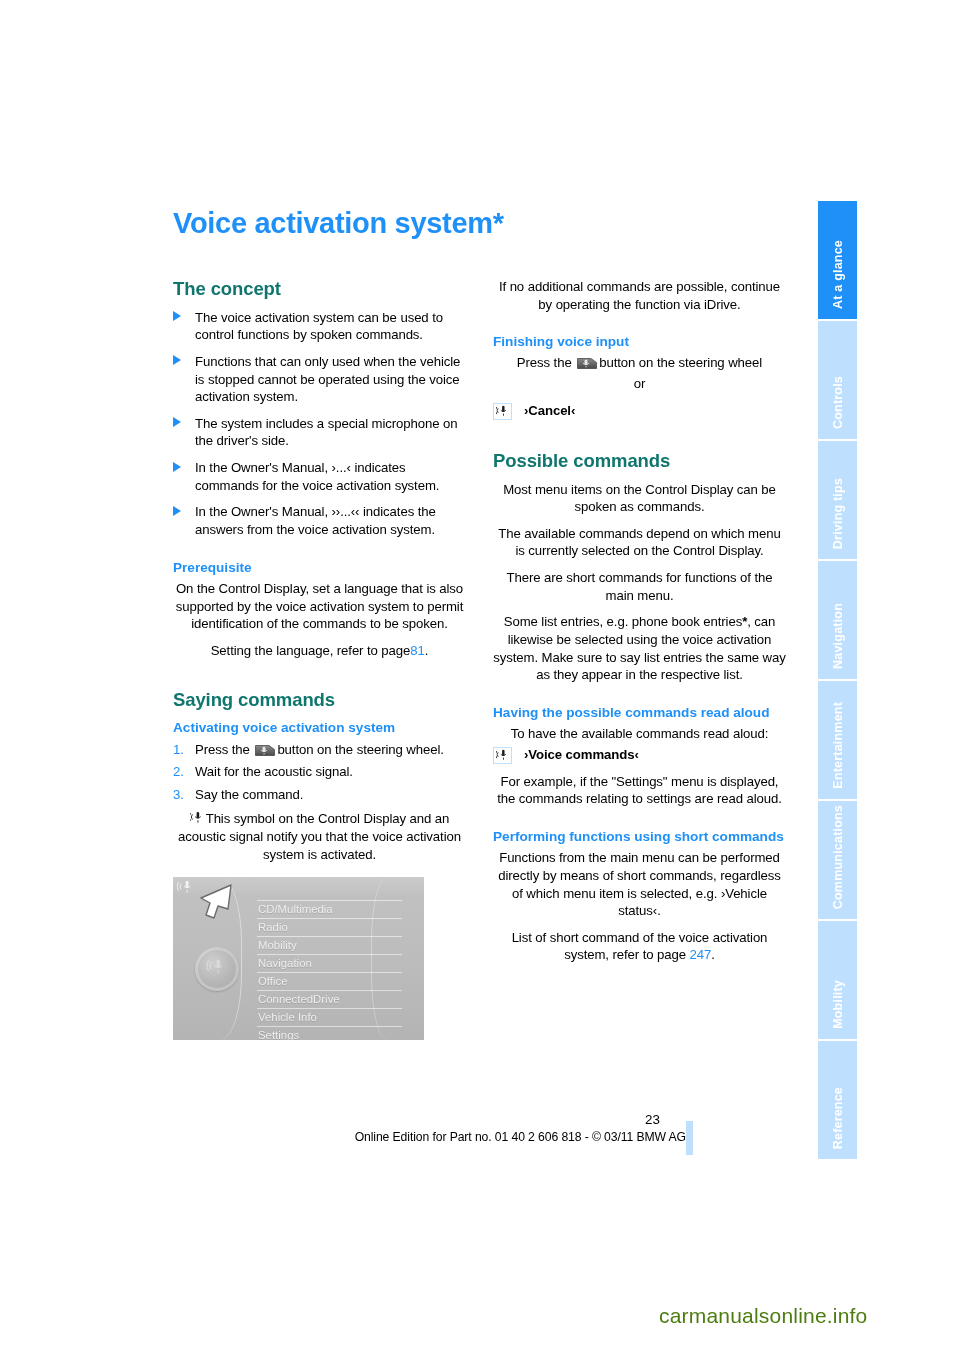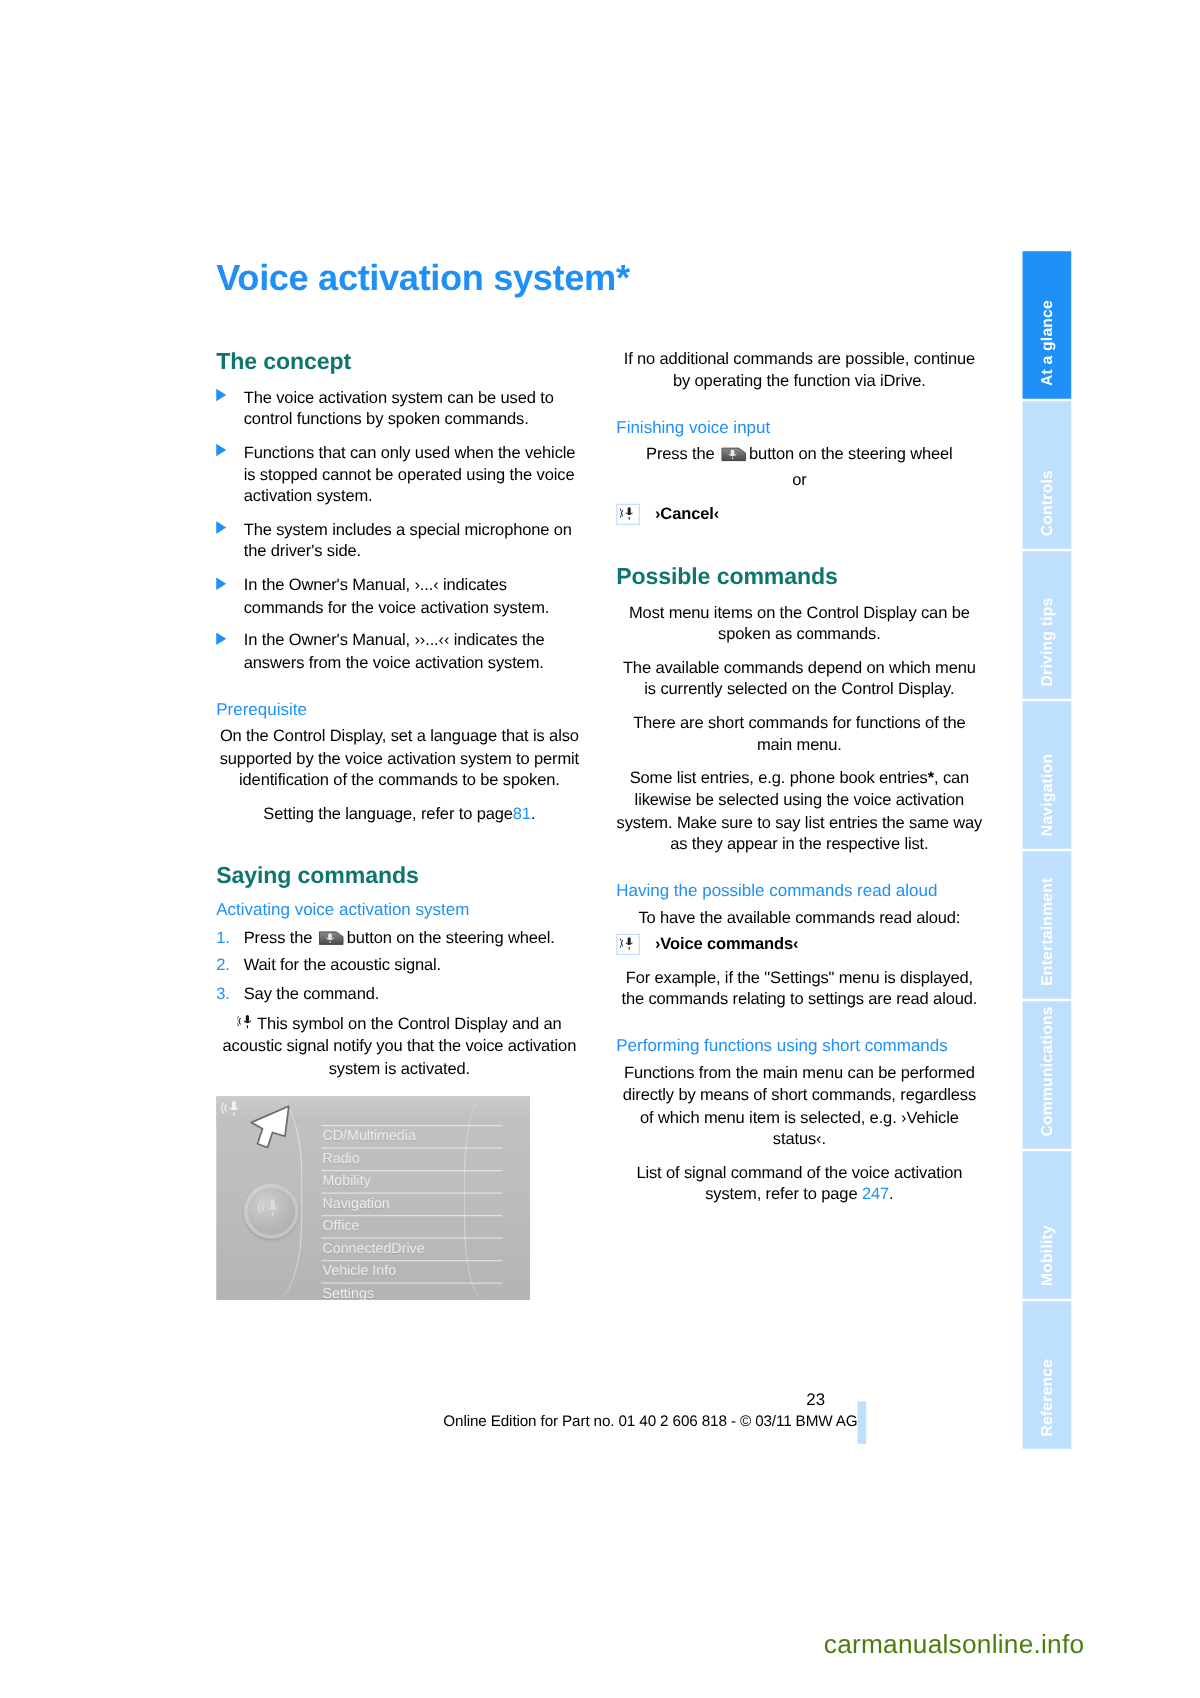--- a/index.html
+++ b/index.html
@@ -90,21 +90,21 @@
     font-weight: bold;
     margin: 0 0 9px 0;
     line-height: 1.18;
     letter-spacing: -0.1px;
   }
   h2.spaced { margin-top: 30px; }
 
   h3 {
     color: #1e90f7;
     font-size: 13.6px;
-    font-weight: normal;
+    font-weight: bold;
     margin: 0 0 4px 0;
     line-height: 1.2;
   }
   h3.spaced { margin-top: 21px; }
 
   p {
     font-size: 13.2px;
     line-height: 1.335;
     margin: 0 0 9px 0;
     letter-spacing: -0.1px;
@@ -518,21 +518,21 @@
               <path d="M0.8 2.2 a6 6 0 0 0 0 7.6" fill="none" stroke="#1a1a1a" stroke-width="0.9"></path>
             </svg>
           </div>
           <div class="cmd-text">›Voice commands‹</div>
         </div>
 
         <p>For example, if the "Settings" menu is displayed, the commands relating to settings are read aloud.</p>
 
         <h3 class="spaced">Performing functions using short commands</h3>
         <p><span>Functions from the main menu can be performed directly by means of short commands, regardless of which menu item is selected, e.g.</span> <span>›Vehicle status‹</span><span>.</span></p>
-        <p><span>List of signal command of the voice activation system, refer to page</span> <span class="blue">247</span><span>.</span></p>
+        <p><span>List of short command of the voice activation system, refer to page</span> <span class="blue">247</span><span>.</span></p>
 
       </div>
     </div>
   </div>
 
   <div id="footer">
     <div class="page-num">23</div>
     <div class="footer-line">Online Edition for Part no. 01 40 2 606 818 - © 03/11 BMW AG</div>
     <div class="footer-bar"></div>
   </div>

